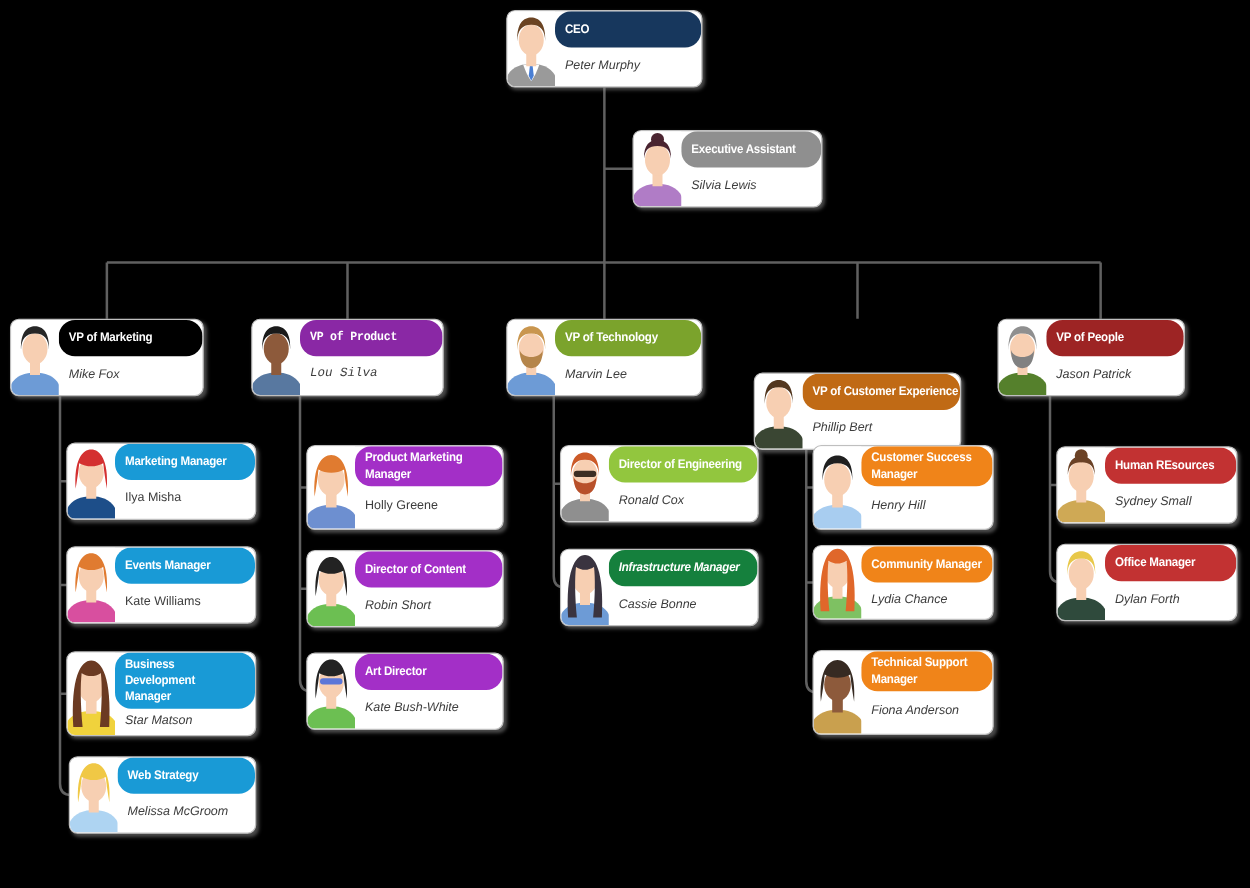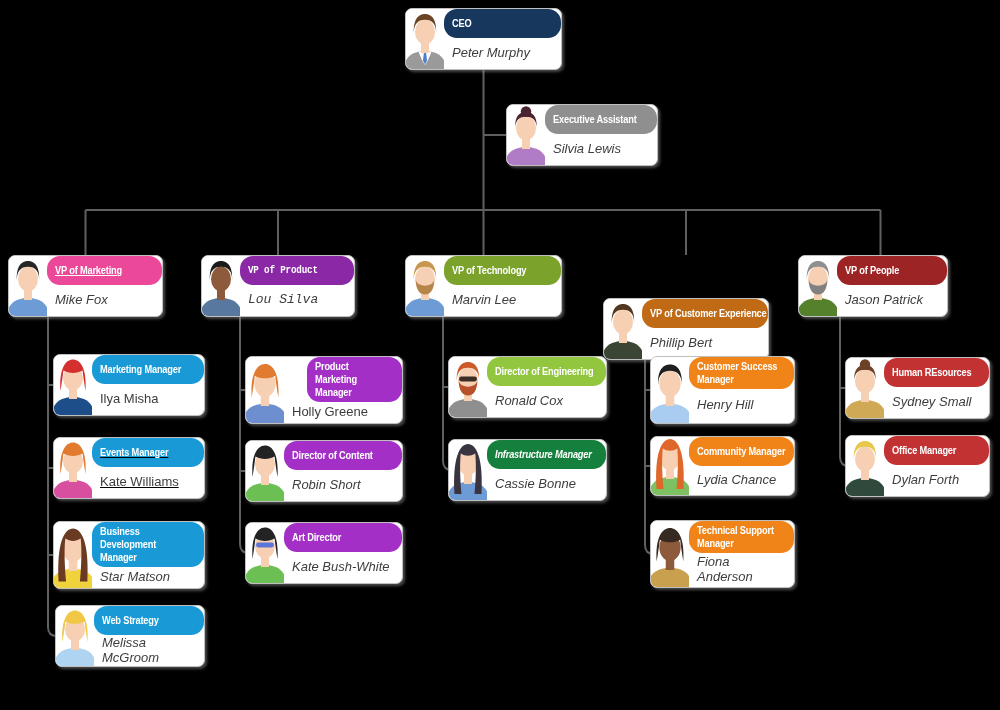--- a/index.html
+++ b/index.html
@@ -19,21 +19,21 @@
   .body{flex:1;display:flex;flex-direction:column;min-width:0;}
   .titlebar{
     color:#fff;font-weight:bold;font-size:10px;line-height:13px;
     min-height:29px;display:flex;align-items:center;
     padding:3px 4px 3px 8px;box-sizing:border-box;border-radius:13px;
   }
   .ttext{display:block;width:108%;transform:scaleX(.925);transform-origin:0 50%;letter-spacing:-0.2px;}
   .ttext.nowrap{white-space:nowrap;}
   .name{
     flex:1;display:flex;align-items:center;
-    padding:0 8px 3px 8px;font-size:13px;color:#3d3d3d;
+    padding:0 8px 3px 8px;font-size:10px;color:#3d3d3d;
   }
   .name.italic{font-style:italic;}
 </style>
 </head>
 <body>
 
 <div class="canvas">
   <svg class="connectors" width="1000" height="710" viewBox="0 0 1000 710">
       <path d="M483.5 70 V210 M483.5 135 H506 M85.5 210 H880.5 M85.5 210 V255 M278 210 V255 M483.5 210 V255 M686 210 V255 M880.5 210 V255 M48 385 H54 M48 468 H54 M48 555 H54 M48 317 V627 Q48 636 57 636 H56 M240 390 H246 M240 471 H246 M240 317 V544 Q240 553 249 553 H246 M443 387 H449 M443 317 V461 Q443 470 452 470 H449 M645 390 H651 M645 466 H651 M645 317 V545 Q645 554 654 554 H651 M840 388 H846 M840 317 V457 Q840 466 849 466 H846" fill="none" stroke="#606060" stroke-width="2"></path>
     </svg>
@@ -76,21 +76,21 @@
       <div class="card" style="left: 8px; top: 255px; width: 155px; height: 62px;">
     <div class="avatar">
           <svg viewBox="0 0 38 62" preserveAspectRatio="xMidYMax slice" xmlns="http://www.w3.org/2000/svg">
             <path d="M-2,62 C-2,48.5 9,44 19,44 C29,44 40,48.5 40,62 Z" fill="#6d9bd6"></path>
             <path d="M15,33 h8 v13 h-8 Z" fill="#f7cfb2"></path>
             <ellipse cx="19" cy="25" rx="10" ry="12.5" fill="#f7cfb2"></ellipse>
             <path d="M7.8,26 C7.2,11.5 13,7 19,7 C25,7 30.8,11.5 30.2,26 C30,17.5 26.5,12.8 19,12.8 C11.5,12.8 8,17.5 7.8,26 Z" fill="#262626"></path>
           </svg>
         </div>
     <div class="body">
-      <div class="titlebar" style="background: #ec4899; text-decoration: underline;">
+      <div class="titlebar" style="background: #000000;">
         <span class="ttext nowrap">VP of Marketing</span>
       </div>
       <div class="name italic">Mike Fox</div>
     </div>
   </div>
       <div class="card" style="left: 201px; top: 255px; width: 154px; height: 62px; font-family: Liberation Mono, monospace;">
     <div class="avatar">
           <svg viewBox="0 0 38 62" preserveAspectRatio="xMidYMax slice" xmlns="http://www.w3.org/2000/svg">
             <path d="M-2,62 C-2,48.5 9,44 19,44 C29,44 40,48.5 40,62 Z" fill="#5878a0"></path>
             <path d="M15,33 h8 v13 h-8 Z" fill="#8d5a3b"></path>
@@ -164,21 +164,21 @@
             <path d="M6.5,38 C5,14.5 12,6.5 19,6.5 C26,6.5 33,14.5 31.5,38 C30.2,30 29.2,23.5 28.6,17.5 C23,20.8 15,20.8 9.4,17.5 C8.8,23.5 7.8,30 6.5,38 Z" fill="#d43030"></path>
           </svg>
         </div>
     <div class="body">
       <div class="titlebar" style="background: rgb(25, 154, 214);">
         <span class="ttext nowrap">Marketing Manager</span>
       </div>
       <div class="name">Ilya Misha</div>
     </div>
   </div>
-      <div class="card" style="left: 53px; top: 437px; width: 152px; height: 62px; text-decoration: underline;">
+      <div class="card" style="left: 53px; top: 437px; width: 152px; height: 62px;">
     <div class="avatar">
           <svg viewBox="0 0 38 62" preserveAspectRatio="xMidYMax slice" xmlns="http://www.w3.org/2000/svg">
             <path d="M-2,62 C-2,48.5 9,44 19,44 C29,44 40,48.5 40,62 Z" fill="#d84f9f"></path>
             <path d="M15,33 h8 v13 h-8 Z" fill="#f7cfb2"></path>
             <ellipse cx="19" cy="25" rx="10" ry="12.5" fill="#f7cfb2"></ellipse>
             <path d="M6.5,38 C5,14.5 12,6.5 19,6.5 C26,6.5 33,14.5 31.5,38 C30.2,30 29.2,23.5 28.6,17.5 C23,20.8 15,20.8 9.4,17.5 C8.8,23.5 7.8,30 6.5,38 Z" fill="#e07b30"></path>
           </svg>
         </div>
     <div class="body">
       <div class="titlebar" style="background: rgb(25, 154, 214);">
@@ -222,21 +222,21 @@
       <div class="card" style="left: 245px; top: 356px; width: 158px; height: 68px;">
     <div class="avatar">
           <svg viewBox="0 0 38 62" preserveAspectRatio="xMidYMax slice" xmlns="http://www.w3.org/2000/svg">
             <path d="M-2,62 C-2,48.5 9,44 19,44 C29,44 40,48.5 40,62 Z" fill="#6d8fd0"></path>
             <path d="M15,33 h8 v13 h-8 Z" fill="#f7cfb2"></path>
             <ellipse cx="19" cy="25" rx="10" ry="12.5" fill="#f7cfb2"></ellipse>
             <path d="M6.5,38 C5,14.5 12,6.5 19,6.5 C26,6.5 33,14.5 31.5,38 C30.2,30 29.2,23.5 28.6,17.5 C23,20.8 15,20.8 9.4,17.5 C8.8,23.5 7.8,30 6.5,38 Z" fill="#e07b30"></path>
           </svg>
         </div>
     <div class="body">
-      <div class="titlebar" style="background: rgb(163, 47, 199); margin-left: 23px;">
+      <div class="titlebar" style="background: rgb(163, 47, 199);">
         <span class="ttext">Product Marketing Manager</span>
       </div>
       <div class="name">Holly Greene</div>
     </div>
   </div>
       <div class="card" style="left: 245px; top: 440px; width: 158px; height: 62px;">
     <div class="avatar">
           <svg viewBox="0 0 38 62" preserveAspectRatio="xMidYMax slice" xmlns="http://www.w3.org/2000/svg">
             <path d="M-2,62 C-2,48.5 9,44 19,44 C29,44 40,48.5 40,62 Z" fill="#6cbf52"></path>
             <path d="M15,33 h8 v13 h-8 Z" fill="#f7cfb2"></path>

